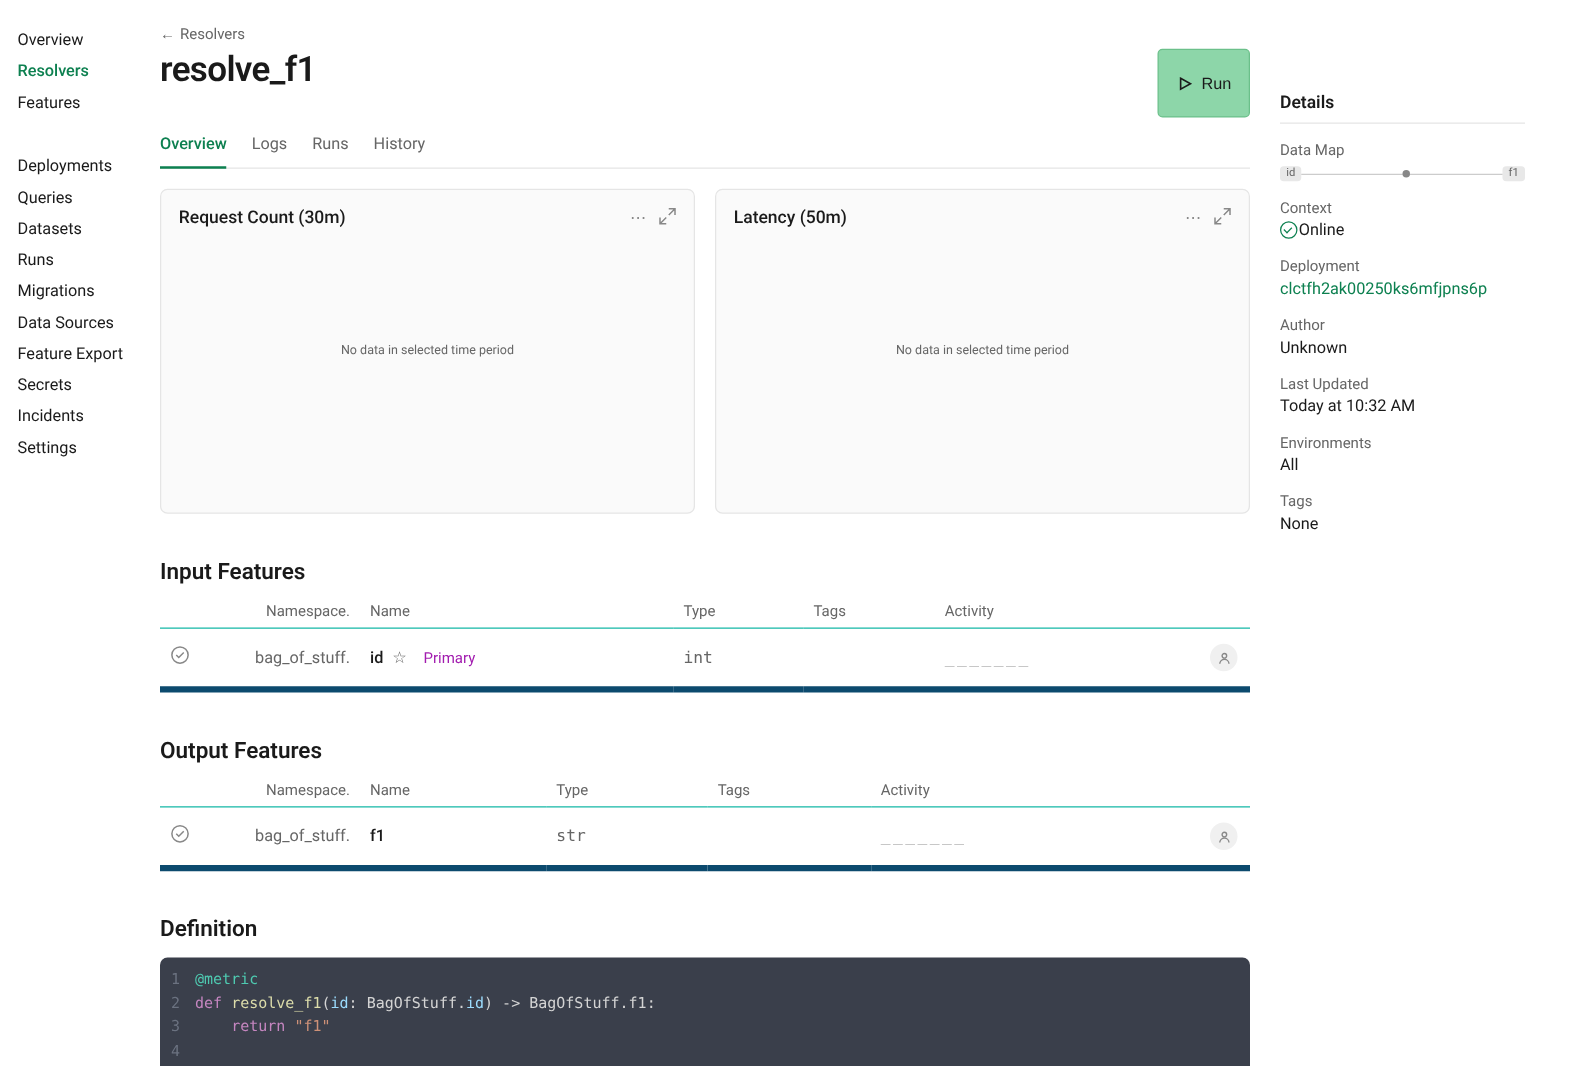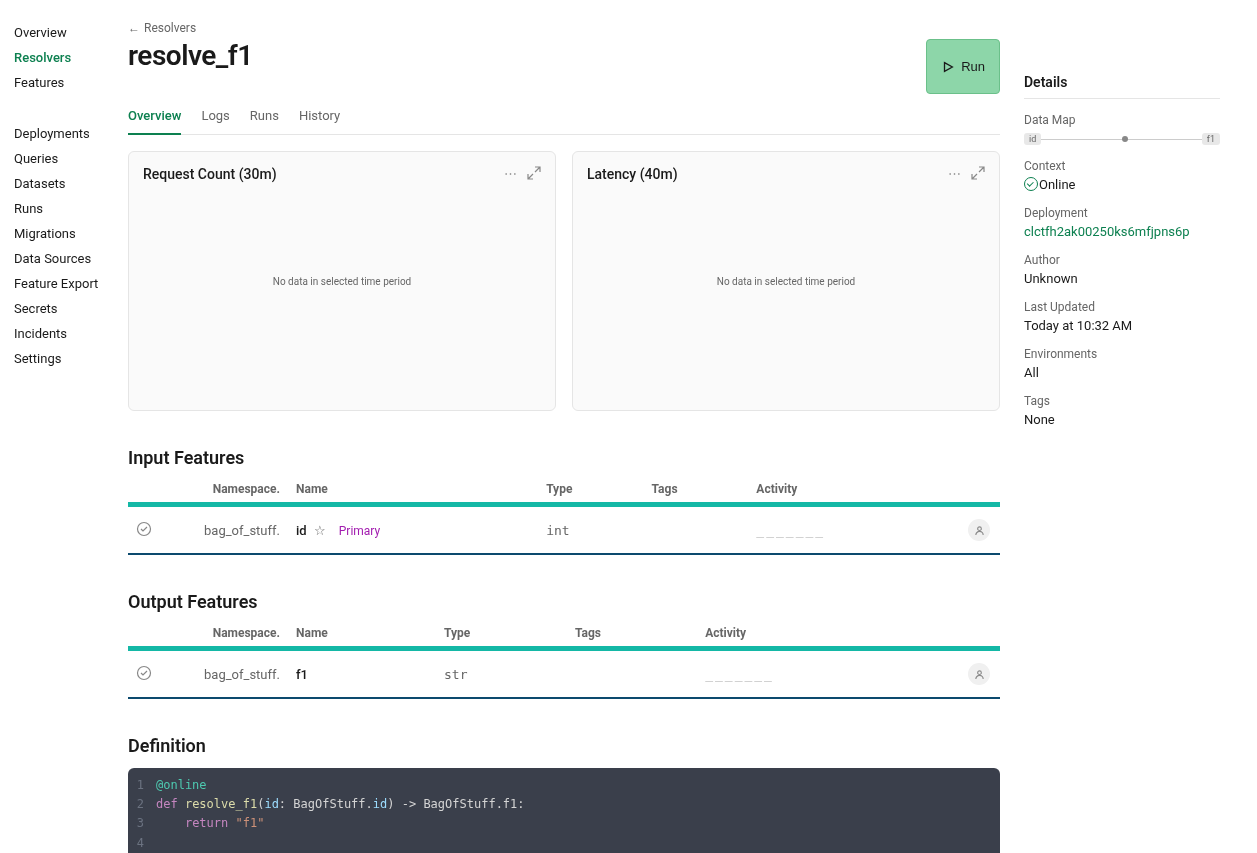--- a/index.html
+++ b/index.html
@@ -22,23 +22,23 @@
 .metrics-controls { display: flex; gap: 8px; }
 .select-btn { border: 1px solid #ddd; border-radius: 4px; padding: 5px 10px; font-size: 12px; background: #fff; cursor: pointer; display: inline-flex; align-items: center; gap: 6px; }
 .add-btn { border: 1px solid #ddd; border-radius: 4px; padding: 5px 10px; font-size: 12px; background: #fff; cursor: pointer; display: inline-flex; align-items: center; gap: 4px; }
 .metrics-grid { display: flex; gap: 16px; margin-top: 16px; }
 .metric-card { flex: 1; border: 1px solid #e5e5e5; border-radius: 6px; padding: 14px; background: #fafafa; min-height: 260px; position: relative; }
 .metric-card-header { display: flex; justify-content: space-between; align-items: flex-start; }
 .metric-title { font-size: 14px; font-weight: 500; }
 .metric-icons { display: flex; gap: 10px; color: #888; }
 .metric-empty { position: absolute; top: 50%; left: 50%; transform: translate(-50%, -50%); color: #666; font-size: 10px; }
 .feature-table { width: 100%; margin-top: 8px; border-collapse: collapse; }
-.feature-table th { text-align: left; font-size: 12px; font-weight: 700; color: #666; padding: 6px 8px; border-bottom: 5px solid #14b8a6; }
+.feature-table th { text-align: left; font-size: 12px; font-weight: 400; color: #666; padding: 6px 8px; border-bottom: 1px solid #14b8a6; }
 .feature-table th.ns { text-align: right; width: 120px; }
-.feature-table td { padding: 12px 8px; border-bottom: 2px solid #0c4a6e; font-size: 13px; vertical-align: middle; }
+.feature-table td { padding: 12px 8px; border-bottom: 5px solid #0c4a6e; font-size: 13px; vertical-align: middle; }
 .feature-table td.ns { text-align: right; color: #666; }
 .feature-name { font-weight: 500; }
 .badge-primary { color: #a21caf; font-size: 12px; margin-left: 6px; }
 .star-icon { margin: 0 4px; color: #666; }
 .type-cell { font-family: ui-monospace, monospace; font-size: 12px; color: #666; }
 .activity-cell { font-family: ui-monospace, monospace; color: #aaa; letter-spacing: 2px; }
 .user-icon-btn { width: 22px; height: 22px; border-radius: 50%; background: #f0f0f0; border: none; display: inline-flex; align-items: center; justify-content: center; cursor: pointer; color: #888; }
 .check-circle { width: 16px; height: 16px; }
 .code-block { background: #3a3f4b; border-radius: 6px; padding: 8px 0; margin-top: 12px; font-family: ui-monospace, Menlo, monospace; font-size: 12px; line-height: 1.6; color: #d4d4d4; }
 .code-line { display: flex; }
@@ -126,21 +126,21 @@
               <svg class="icon-svg" viewBox="0 0 14 14" fill="none" stroke="currentColor" stroke-width="1.2">
                   <path d="M8 1h5v5M6 13H1V8M13 1L8 6M1 13l5-5"></path>
                 </svg>
             </span>
           </div>
         </div>
         <div class="metric-empty">No data in selected time period</div>
       </div>
       <div class="metric-card">
         <div class="metric-card-header">
-          <div class="metric-title">Latency (40m)</div>
+          <div class="metric-title">Latency (50m)</div>
           <div class="metric-icons">
             <span>⋯</span>
             <span>
               <svg class="icon-svg" viewBox="0 0 14 14" fill="none" stroke="currentColor" stroke-width="1.2">
                   <path d="M8 1h5v5M6 13H1V8M13 1L8 6M1 13l5-5"></path>
                 </svg>
             </span>
           </div>
         </div>
         <div class="metric-empty">No data in selected time period</div>
@@ -216,21 +216,21 @@
                 </svg>
               </button></td>
         </tr>
       </tbody>
     </table>
 
     <h2 class="section-title section-mt">Definition</h2>
     <div class="code-block">
       <div class="code-line">
           <span class="line-num">1</span>
-          <span class="code-content"><span class="tok-decorator">@online</span></span>
+          <span class="code-content"><span class="tok-decorator">@metric</span></span>
         </div>
       <div class="code-line">
           <span class="line-num">2</span>
           <span class="code-content"><span class="tok-keyword">def</span> <span class="tok-fn">resolve_f1</span><span class="tok-punct">(</span><span class="tok-param">id</span><span class="tok-punct">: </span><span class="tok-type">BagOfStuff</span><span class="tok-punct">.</span><span class="tok-param">id</span><span class="tok-punct">) -&gt; </span><span class="tok-type">BagOfStuff</span><span class="tok-punct">.</span><span class="tok-type">f1</span><span class="tok-punct">:</span></span>
         </div>
       <div class="code-line">
           <span class="line-num">3</span>
           <span class="code-content">    <span class="tok-keyword">return</span> <span class="tok-string">"f1"</span></span>
         </div>
       <div class="code-line">

